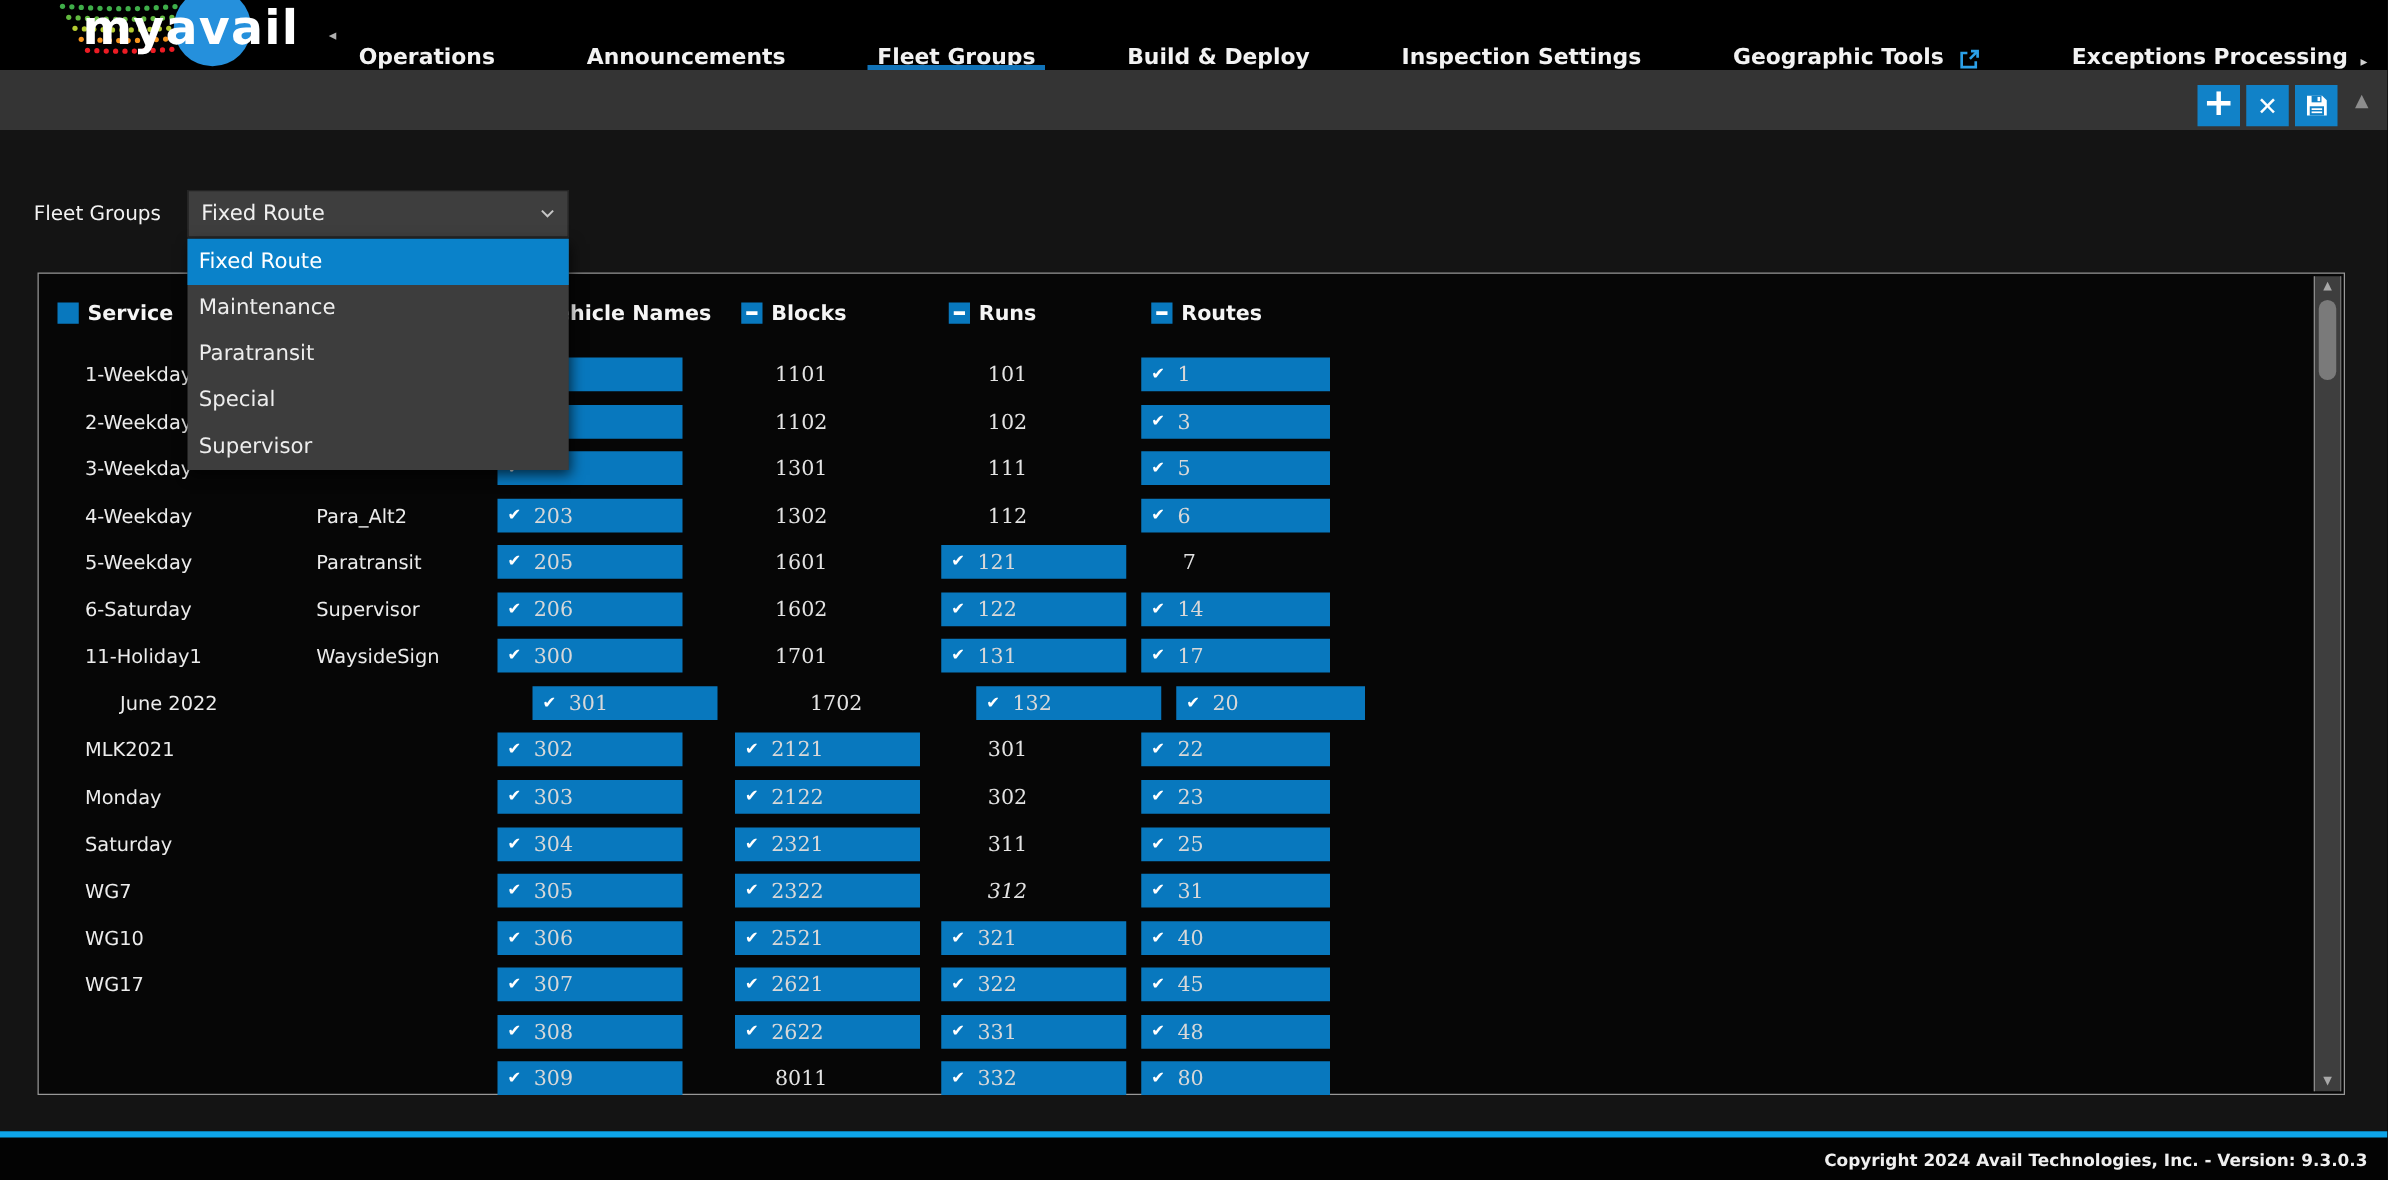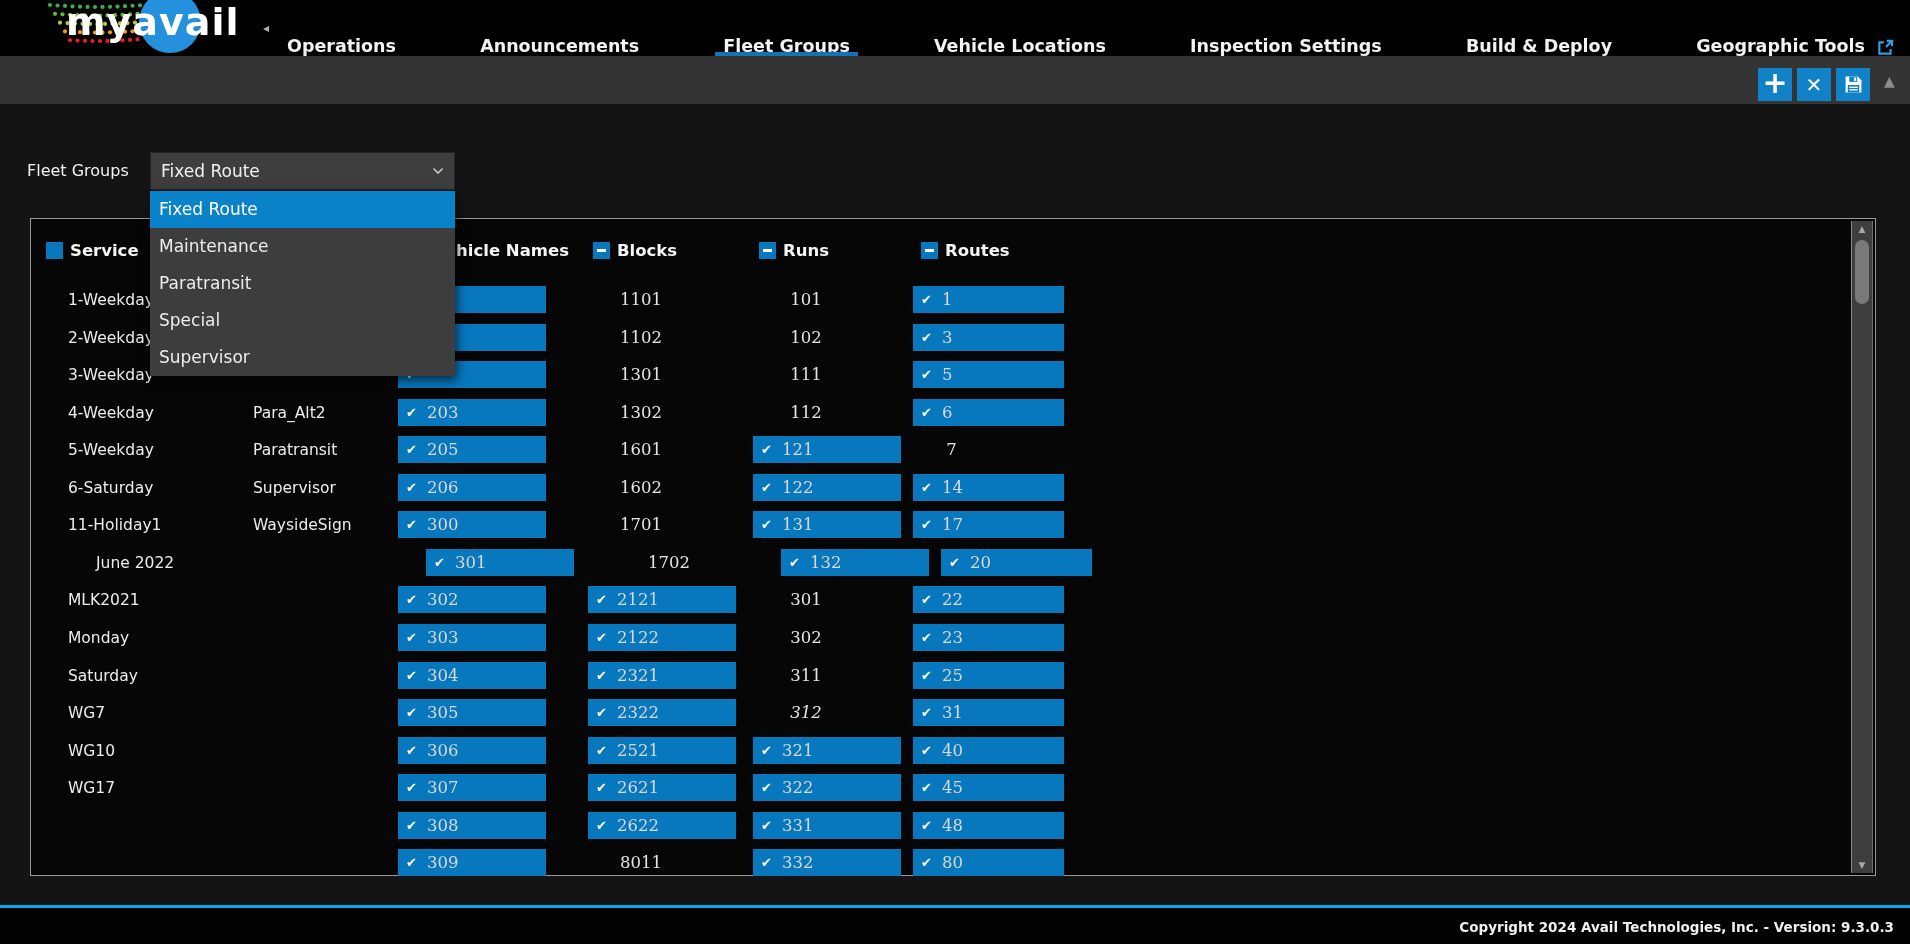--- a/index.html
+++ b/index.html
@@ -57,21 +57,21 @@
   .plain.col-block,.plain.col-run{padding-right:42px}
   .plain.col-route{padding-right:74px}
 
   
   .vscroll{position:absolute;right:2px;top:2px;bottom:2px;width:22px;background:#3e3e3e;border-left:1px solid #8a8a8a;border-right:1px solid #6e6e6e}
   .sb-up,.sb-down{position:absolute;left:0;right:0;text-align:center;font-size:9px;color:#a8a8a8;cursor:pointer}
   .sb-up{top:3px}.sb-down{bottom:3px}
   .sb-thumb{position:absolute;left:3px;right:3px;top:19px;height:64px;background:#7a7a7a;border-radius:9px;cursor:grab}
 
   
-  .footer{position:absolute;left:0;right:0;top:905px;height:39px;background:#030303;border-top:3px solid #0ea5e9}
+  .footer{position:absolute;left:0;right:0;top:905px;height:39px;background:#030303;border-top:5px solid #0ea5e9}
   .copyright{position:absolute;right:16px;top:0;height:38px;line-height:38px;font-size:13.5px;font-weight:700;color:#efefef;white-space:nowrap}
 </style>
 </head>
 <body>
 
 <div class="app">
 
   <header class="nav">
     <div class="logo">
       <svg width="240" height="56" viewBox="0 0 240 56">
@@ -143,35 +143,36 @@
         <div class="nav-item">
           <span>Operations</span>
         </div>
         <div class="nav-item">
           <span>Announcements</span>
         </div>
         <div class="nav-item active">
           <span>Fleet Groups</span>
         </div>
         <div class="nav-item">
-          <span>Vehicle Locations</span>
+          <span>Build &amp; Deploy</span>
         </div>
         <div class="nav-item">
           <span>Inspection Settings</span>
-        </div>
-        <div class="nav-item">
-          <span>Build &amp; Deploy</span>
         </div>
         <div class="nav-item">
           <span>Geographic Tools</span>
           <svg class="ext-icon" viewBox="0 0 16 16">
             <path d="M6.5 3.2H2.2v10.6h10.6V9.5" fill="none" stroke="#2ba0e8" stroke-width="2"></path>
             <path d="M9.2 1.8h5v5" fill="none" stroke="#2ba0e8" stroke-width="2"></path>
             <path d="M13.8 2.2 8.4 7.6" stroke="#2ba0e8" stroke-width="2"></path>
           </svg>
+        </div>
+        <div class="nav-item">
+          <span>Exceptions Processing</span>
+          <span class="subcaret">▸</span>
         </div>
       </nav>
   </header>
 
   <div class="toolbar">
     <div class="tb-group">
       <div class="tb-btn">
         <span class="tb-plus">+</span>
       </div>
       <div class="tb-btn">

